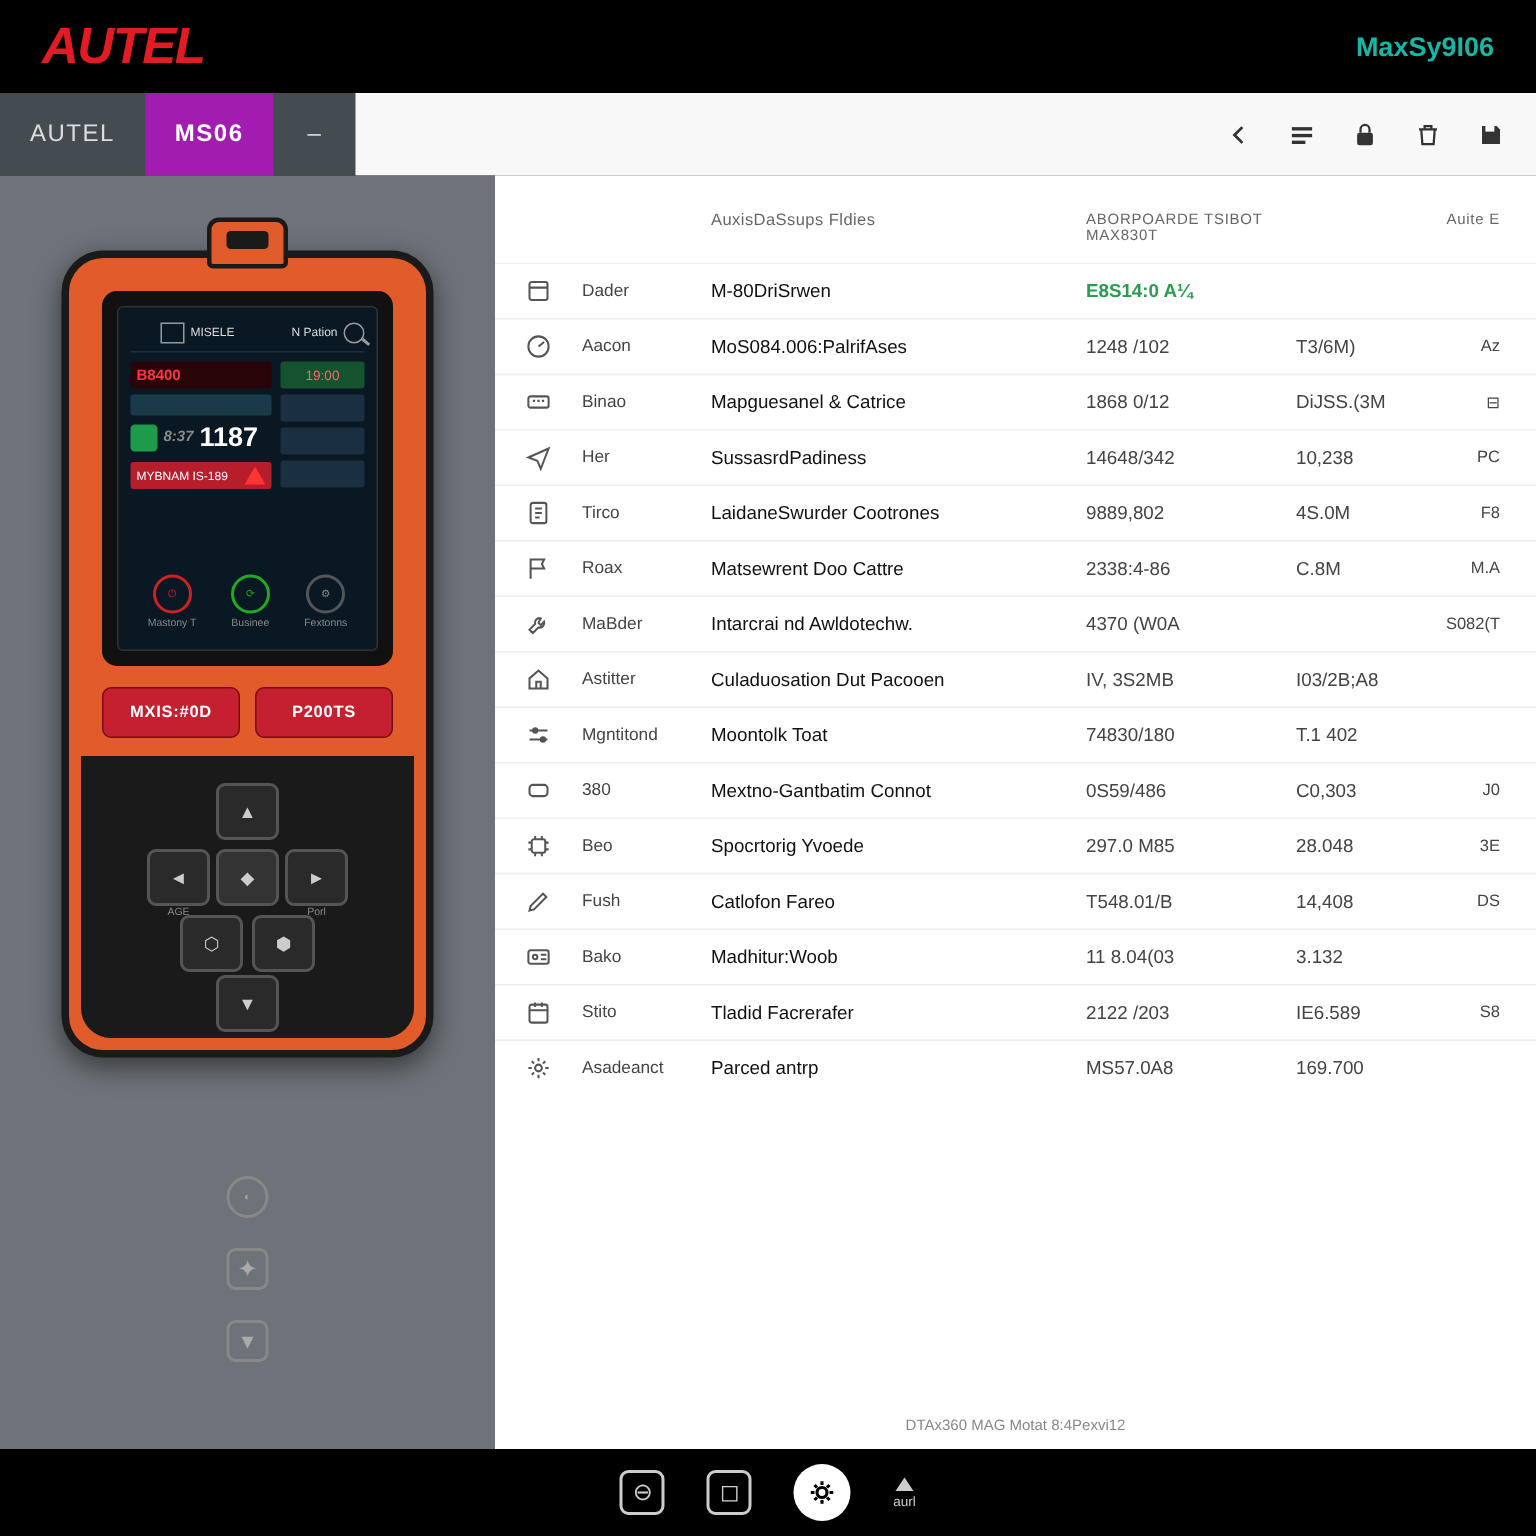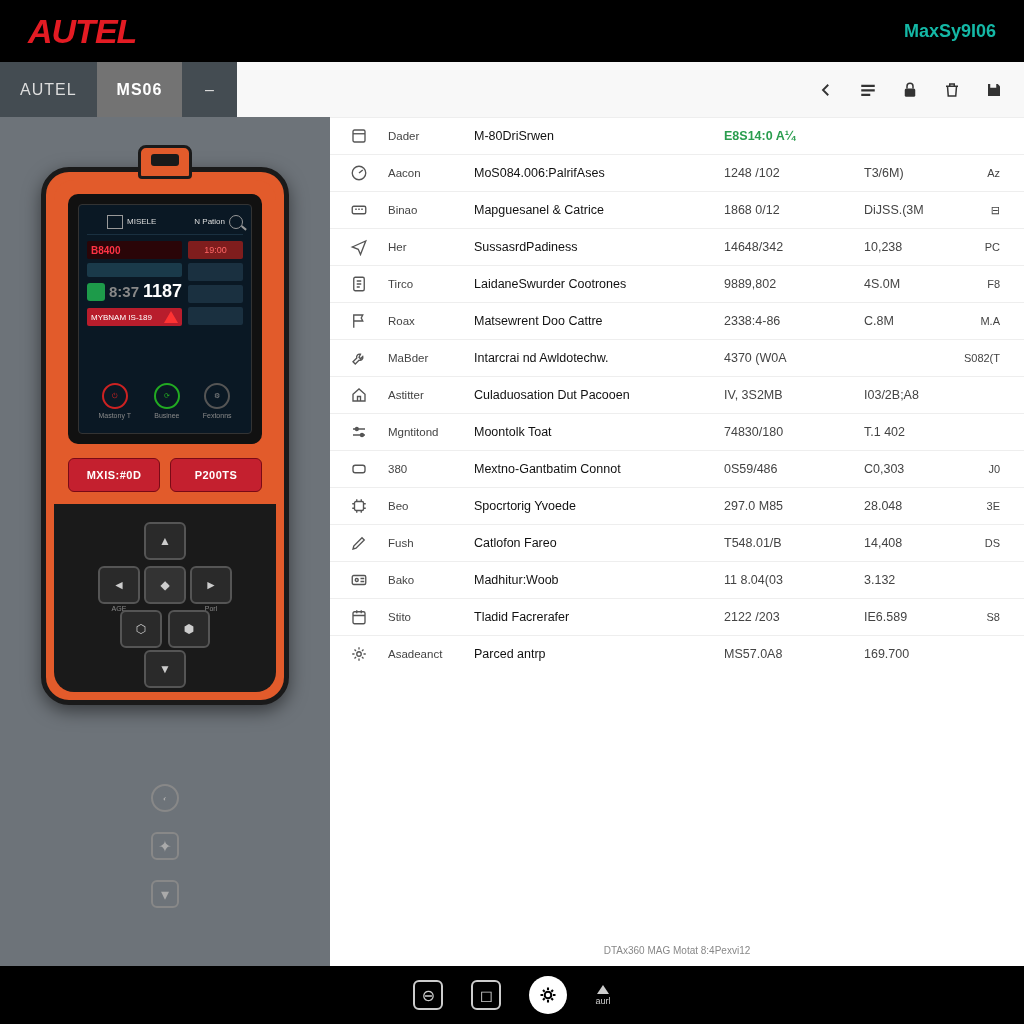--- a/index.html
+++ b/index.html
@@ -8,21 +8,21 @@
 
   
   .topbar { height:62px; background:#000; display:flex; align-items:center; padding:0 28px; }
   .logo { color:#e31b23; font-size:34px; font-weight:900; letter-spacing:-1px; font-style:italic; }
   .topbar-spacer { flex:1; }
   .model-name { color:#14b8a6; font-size:18px; font-weight:600; }
 
   
   .tabbar { height:55px; background:#444c52; display:flex; align-items:stretch; width:100%; }
   .tab { display:flex; align-items:center; justify-content:center; padding:0 20px; color:#ddd; font-size:16px; letter-spacing:1px; cursor:pointer; }
-  .tab.active { background:#737373; color:#fff; font-weight:700; }
+  .tab.active { background:#a21caf; color:#fff; font-weight:700; }
   .tab.icon-tab { width:55px; }
   .tabbar-rest { flex:1; background:#f8f8f8; display:flex; align-items:center; justify-content:flex-end; padding-right:20px; gap:22px; }
   .toolbar-icon { width:20px; height:20px; display:flex; align-items:center; justify-content:center; color:#333; cursor:pointer; }
   .toolbar-icon svg { width:18px; height:18px; }
 
   
   .body { flex:1; display:flex; }
   .leftpane { width:330px; background:#6d7379; display:flex; flex-direction:column; align-items:center; padding:18px 0; }
   .rightpane { flex:1; background:#fff; display:flex; flex-direction:column; overflow:hidden; }
 
@@ -38,21 +38,21 @@
   .screen-top .sq{width:16px;height:14px;border:1.5px solid #999;}
   .screen-top .mag{width:14px;height:14px;border:1.5px solid #999;border-radius:50%;position:relative;}
   .screen-top .mag::after{content:"";position:absolute;width:6px;height:1.5px;background:#999;right:-5px;bottom:-1px;transform:rotate(40deg);}
   .screen-mid { flex:1; display:flex; gap:6px; padding:6px 0;}
   .screen-mid-left{flex:1;display:flex;flex-direction:column;gap:4px;}
   .bar1{height:18px;background:#2a0508;border-radius:2px;display:flex;align-items:center;padding:0 4px;color:#ff3344;font-weight:700;font-size:10px;}
   .bar2{height:14px;background:#1a3a4a;border-radius:2px;}
   .big{display:flex;align-items:center;gap:4px;color:#fff;font-size:18px;font-weight:700;}
   .big .ic{width:18px;height:18px;background:#1d9b4a;border-radius:3px;}
   .screen-mid-right{width:56px;display:flex;flex-direction:column;gap:4px;}
-  .chip{height:18px;background:#7f1d1d;border-radius:2px;color:#ff6666;font-size:9px;display:flex;align-items:center;justify-content:center;}
+  .chip{height:18px;background:#14532d;border-radius:2px;color:#ff6666;font-size:9px;display:flex;align-items:center;justify-content:center;}
   .chip2{height:18px;background:#1a3040;border-radius:2px;}
   .redstrip{height:18px;background:#b81d2c;border-radius:2px;margin-top:2px;display:flex;align-items:center;justify-content:space-between;padding:0 4px;color:#fff;font-size:8px;}
   .warn{width:14px;height:12px;border-left:7px solid transparent;border-right:7px solid transparent;border-bottom:12px solid #ff3333;}
   .screen-circles{display:flex;justify-content:space-around;padding:6px 0;}
   .circ{display:flex;flex-direction:column;align-items:center;gap:3px;font-size:7px;color:#888;}
   .circ .c{width:26px;height:26px;border:2px solid #555;border-radius:50%;display:flex;align-items:center;justify-content:center;}
   .circ.red .c{border-color:#c22;color:#c22;}
   .circ.grn .c{border-color:#2a2;color:#2a2;}
   .btn-row{position:absolute;top:278px;left:14px;right:14px;display:flex;gap:10px;}
   .redbtn{flex:1;height:34px;background:#c4202f;border-radius:6px;border:1px solid #7a0a16;display:flex;align-items:center;justify-content:center;color:#fff;font-size:11px;font-weight:700;letter-spacing:.5px;}
@@ -167,21 +167,21 @@
                       <span style="font-size:8px;">N Pation</span>
                       <span class="mag"></span>
                     </span>
                 </div>
                 <div class="screen-mid">
                   <div class="screen-mid-left">
                     <div class="bar1">B8400</div>
                     <div class="bar2"></div>
                     <div class="big">
                         <span class="ic"></span>
-                        <span style="font-size:15px;color:#888;">8:37</span>
+                        <span style="font-size:10px;color:#888;font-style:italic;">8:37</span>
                         <span>1187</span>
                       </div>
                     <div class="redstrip">
                         <span>MYBNAM IS-189</span>
                         <span class="warn"></span>
                       </div>
                   </div>
                   <div class="screen-mid-right">
                     <div class="chip">19:00</div>
                     <div class="chip2"></div>
@@ -224,20 +224,28 @@
         </div>
       </div>
       <div class="left-icons">
         <div class="left-icon circ">◐</div>
         <div class="left-icon">✦</div>
         <div class="left-icon">▾</div>
       </div>
     </div>
 
     <div class="rightpane">
+      <div class="table-head">
+        <div class="col1"></div>
+        <div class="col2"></div>
+        <div class="col3">AuxisDaSsups Fldies</div>
+        <div class="col4 hh">ABORPOARDE TSIBOT MAX830T</div>
+        <div class="col5"></div>
+        <div class="col6 hh">Auite E</div>
+      </div>
       <div class="table-body" id="tbody">
           <div class="row green">
             <div class="col1">
               <svg viewBox="0 0 24 24" fill="none" stroke="currentColor" stroke-width="1.8">
                 <rect x="4" y="4" width="16" height="16" rx="2"></rect>
                 <path d="M4 9h16"></path>
               </svg>
             </div>
             <div class="col2">Dader</div>
             <div class="col3">M-80DriSrwen</div>

